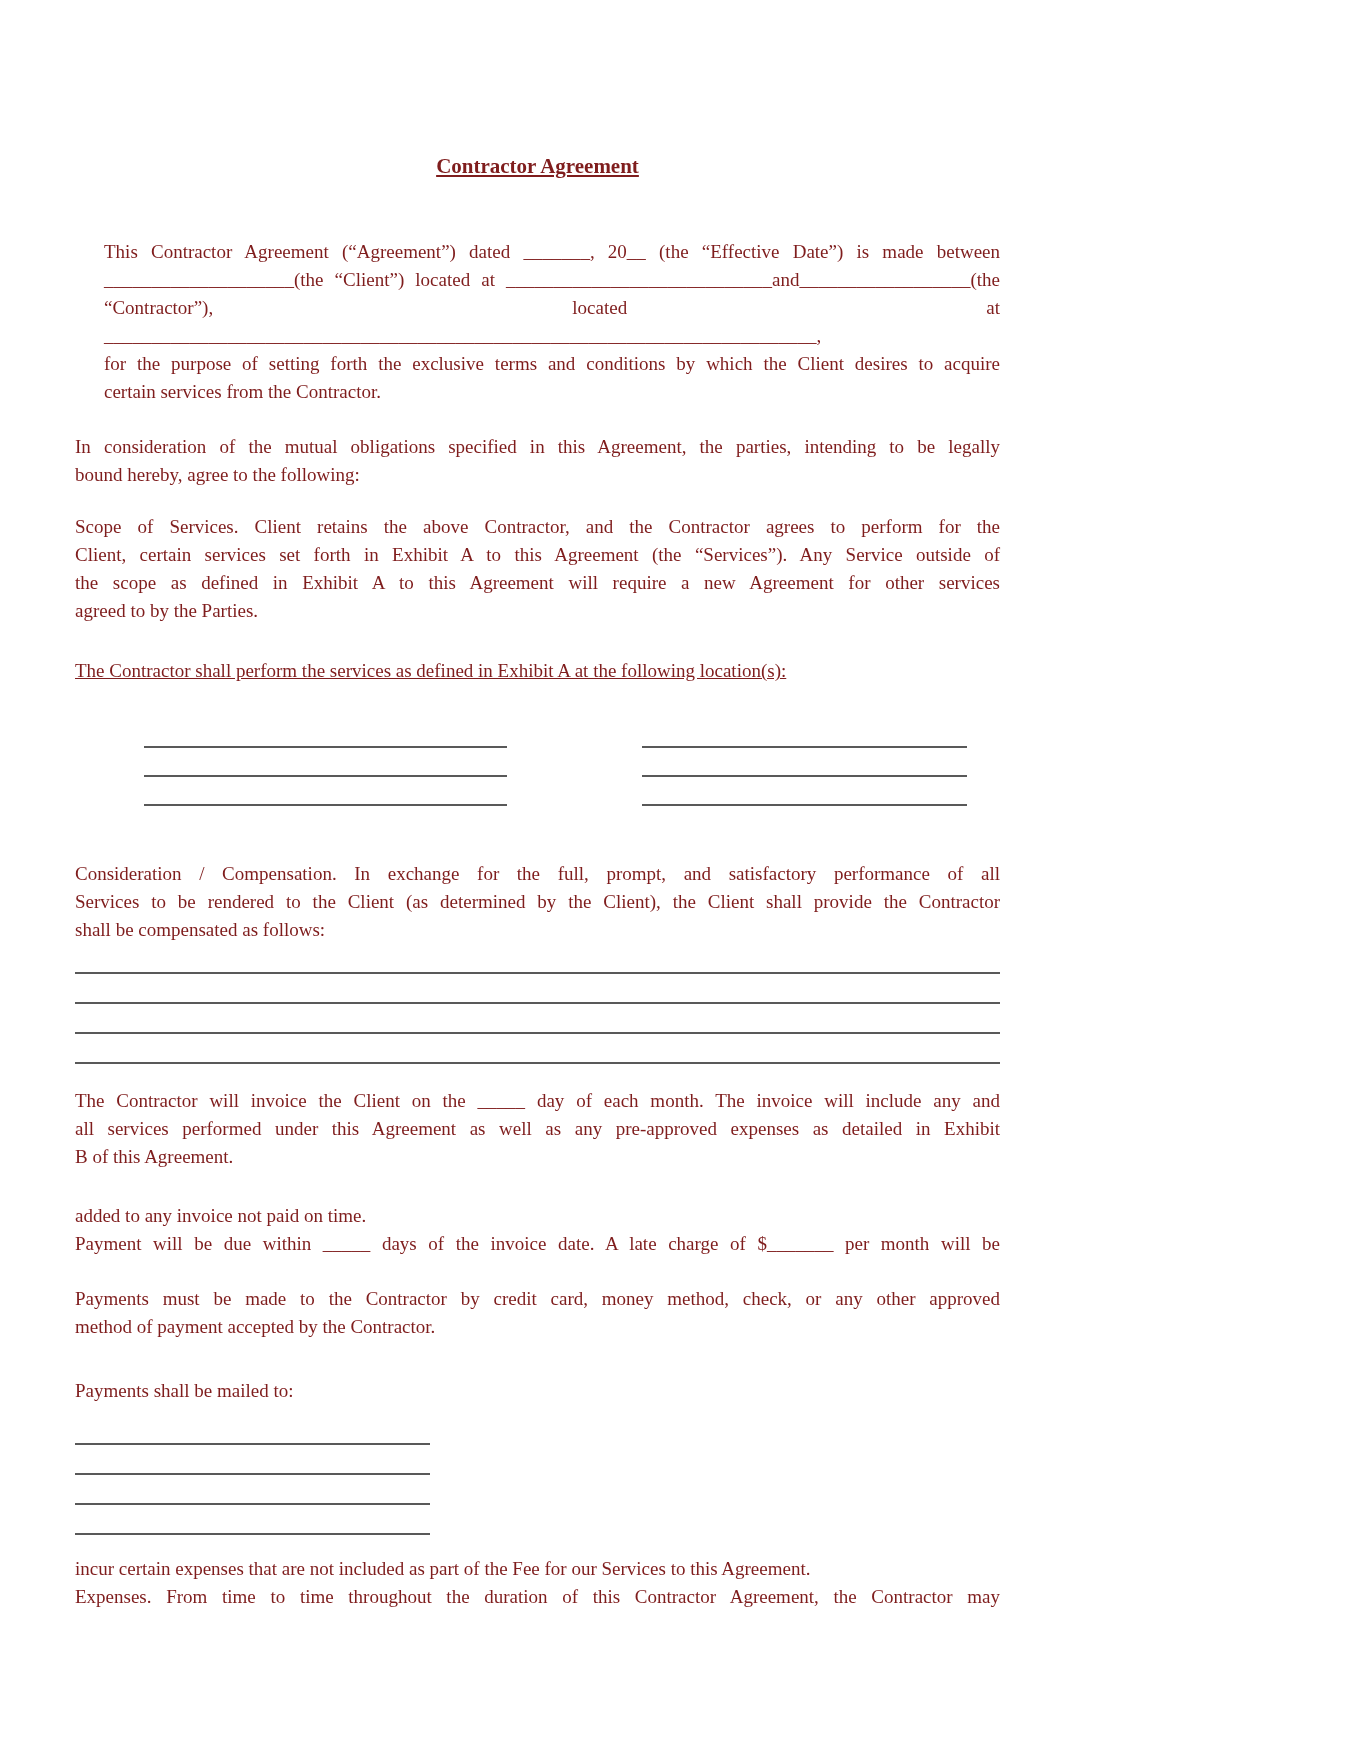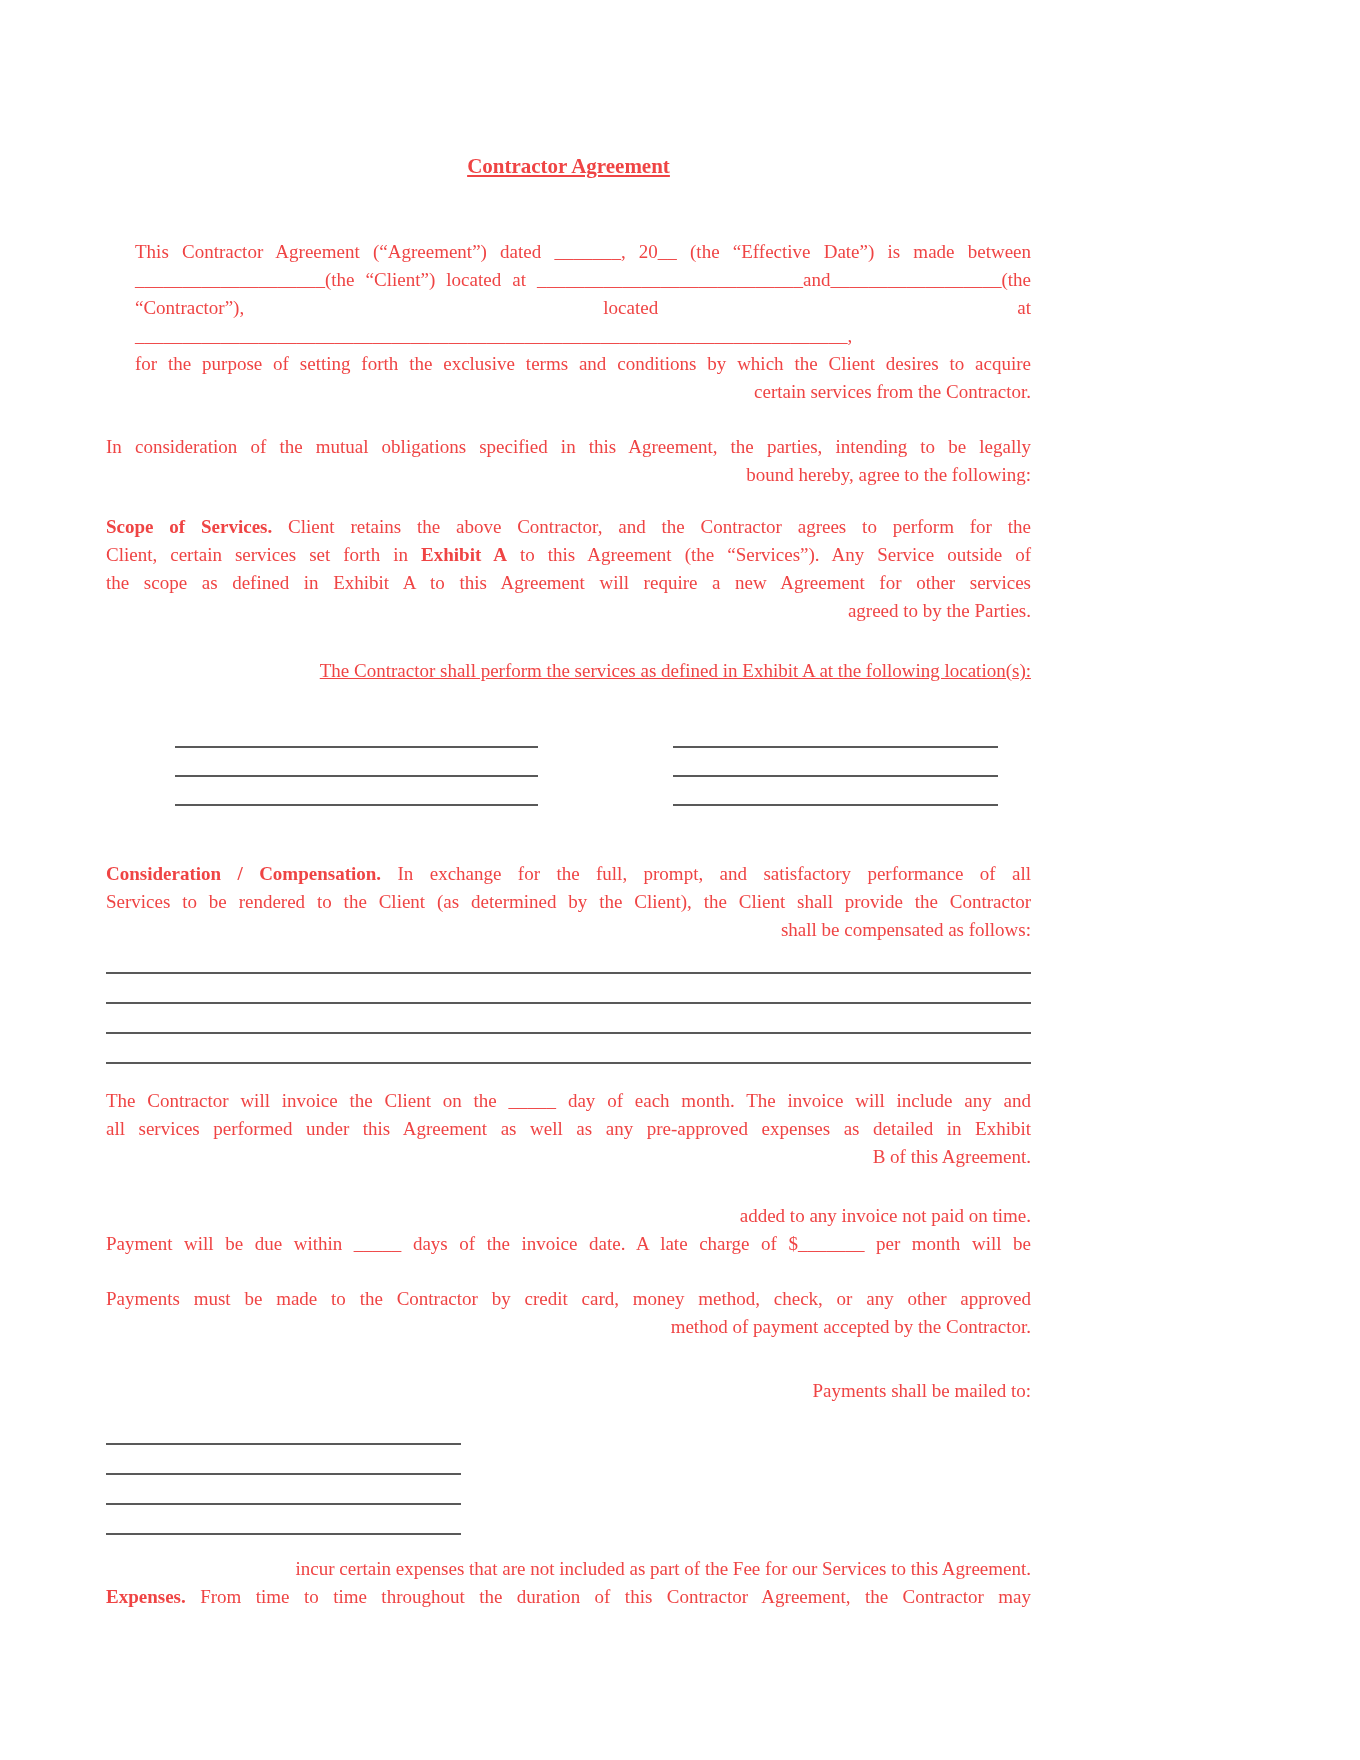--- a/index.html
+++ b/index.html
@@ -1,38 +1,38 @@
 <!DOCTYPE html>
 <html><head>
 <meta charset="utf-8">
 <style>
   html,body{margin:0;padding:0;background:#ffffff;}
   body{width:1360px;height:1760px;overflow:hidden;position:relative;}
   .page{
     box-sizing:content-box;
-    padding:152px 0 0 106px;
+    padding:152px 0 0 75px;
     width:925px;
     font-family:"Liberation Serif","DejaVu Serif",serif;
     font-size:19px;
     line-height:28px;
-    color:#ef4444;
+    color:#7f1d1d;
   }
   .doc-title{
     font-size:21px;
     line-height:28px;
     font-weight:bold;
     text-decoration:underline;
     text-align:center;
     margin:0;
     width:925px;
   }
   .block{margin:0;}
-  .tl{text-align:right;}
+  .tl{text-align:left;}
   .jl{text-align:justify;text-align-last:justify;}
-  b{font-weight:bold;}
+  b{font-weight:normal;}
 
   
   .rule{height:28px;border-bottom:2px solid #595959;}
   .rule.full{width:925px;}
   .rule.short{width:355px;}
   .locrow{height:29px;display:flex;}
   .locrow .cell-left{width:363px;margin-left:69px;border-bottom:2px solid #595959;}
   .locrow .cell-right{width:325px;margin-left:135px;border-bottom:2px solid #595959;}
 
   

